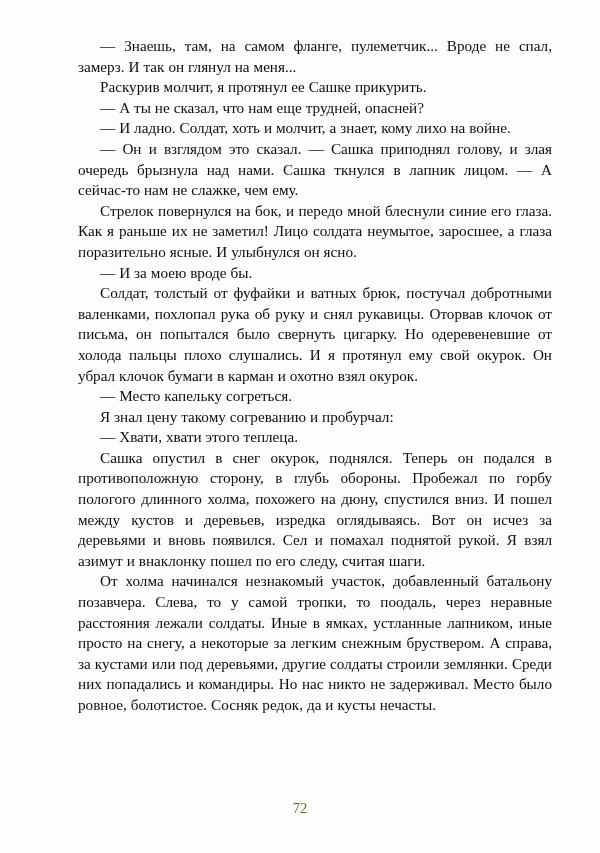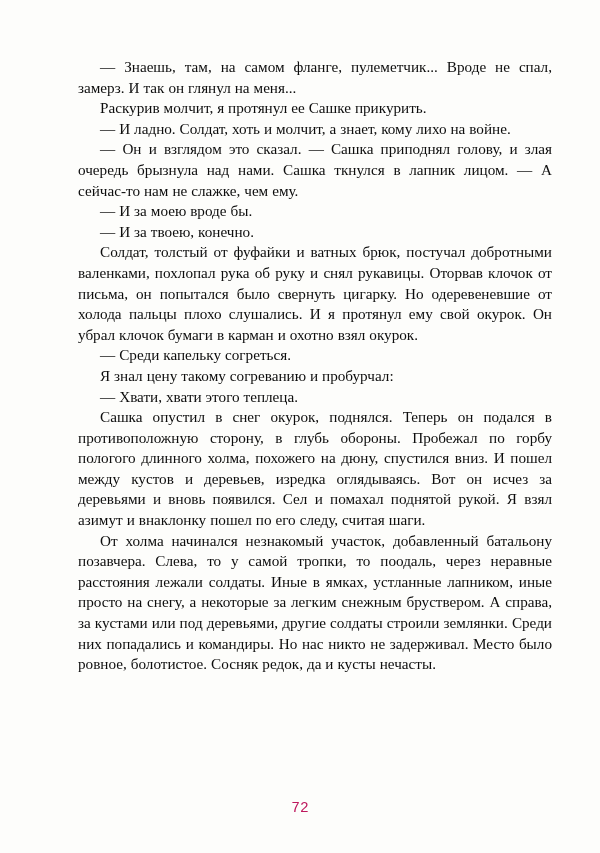--- a/index.html
+++ b/index.html
@@ -21,54 +21,54 @@
     width: 600px;
     height: 853px;
     background: #fdfdfb;
     overflow: hidden;
   }
   .text-block {
     position: absolute;
     left: 78px;
     top: 36px;
     width: 474px;
-    margin-top: 21px;
   }
   p.para {
     margin: 0;
     font-size: 15.2px;
     line-height: 1.355;
     text-align: justify;
     text-indent: 1.45em;
     hyphens: none;
     word-spacing: 0.01em;
   }
   .folio {
     position: absolute;
     left: 0;
     top: 800px;
     width: 600px;
     text-align: center;
     font-size: 14.5px;
-    font-family: Liberation Mono, monospace;
-    color: #be185d;
+    font-family: Liberation Serif, serif;
+    color: #4d7c0f;
   }
 </style>
 </head>
 <body>
 
 <div class="page">
   <div class="text-block">
     <p class="para">— Знаешь, там, на самом фланге, пулеметчик... Вроде не спал, замерз. И так он глянул на меня...</p>
     <p class="para">Раскурив молчит, я протянул ее Сашке прикурить.</p>
+    <p class="para">— А ты не сказал, что нам еще трудней, опасней?</p>
     <p class="para">— И ладно. Солдат, хоть и молчит, а знает, кому лихо на войне.</p>
     <p class="para">— Он и взглядом это сказал. — Сашка приподнял голову, и злая очередь брызнула над нами. Сашка ткнулся в лапник лицом. — А сейчас-то нам не слажке, чем ему.</p>
+    <p class="para">Стрелок повернулся на бок, и передо мной блеснули синие его глаза. Как я раньше их не заметил! Лицо солдата неумытое, заросшее, а глаза поразительно ясные. И улыбнулся он ясно.</p>
     <p class="para">— И за моею вроде бы.</p>
-    <p class="para">— И за твоею, конечно.</p>
     <p class="para">Солдат, толстый от фуфайки и ватных брюк, постучал добротными валенками, похлопал рука об руку и снял рукавицы. Оторвав клочок от письма, он попытался было свернуть цигарку. Но одеревеневшие от холода пальцы плохо слушались. И я протянул ему свой окурок. Он убрал клочок бумаги в карман и охотно взял окурок.</p>
-    <p class="para">— Среди капельку согреться.</p>
+    <p class="para">— Место капельку согреться.</p>
     <p class="para">Я знал цену такому согреванию и пробурчал:</p>
     <p class="para">— Хвати, хвати этого теплеца.</p>
     <p class="para">Сашка опустил в снег окурок, поднялся. Теперь он подался в противоположную сторону, в глубь обороны. Пробежал по горбу пологого длинного холма, похожего на дюну, спустился вниз. И пошел между кустов и деревьев, изредка оглядываясь. Вот он исчез за деревьями и вновь появился. Сел и помахал поднятой рукой. Я взял азимут и внаклонку пошел по его следу, считая шаги.</p>
     <p class="para">От холма начинался незнакомый участок, добавленный батальону позавчера. Слева, то у самой тропки, то поодаль, через неравные расстояния лежали солдаты. Иные в ямках, устланные лапником, иные просто на снегу, а некоторые за легким снежным бруствером. А справа, за кустами или под деревьями, другие солдаты строили землянки. Среди них попадались и командиры. Но нас никто не задерживал. Место было ровное, болотистое. Сосняк редок, да и кусты нечасты.</p>
   </div>
   <div class="folio">72</div>
 </div>
 
 </body></html>

